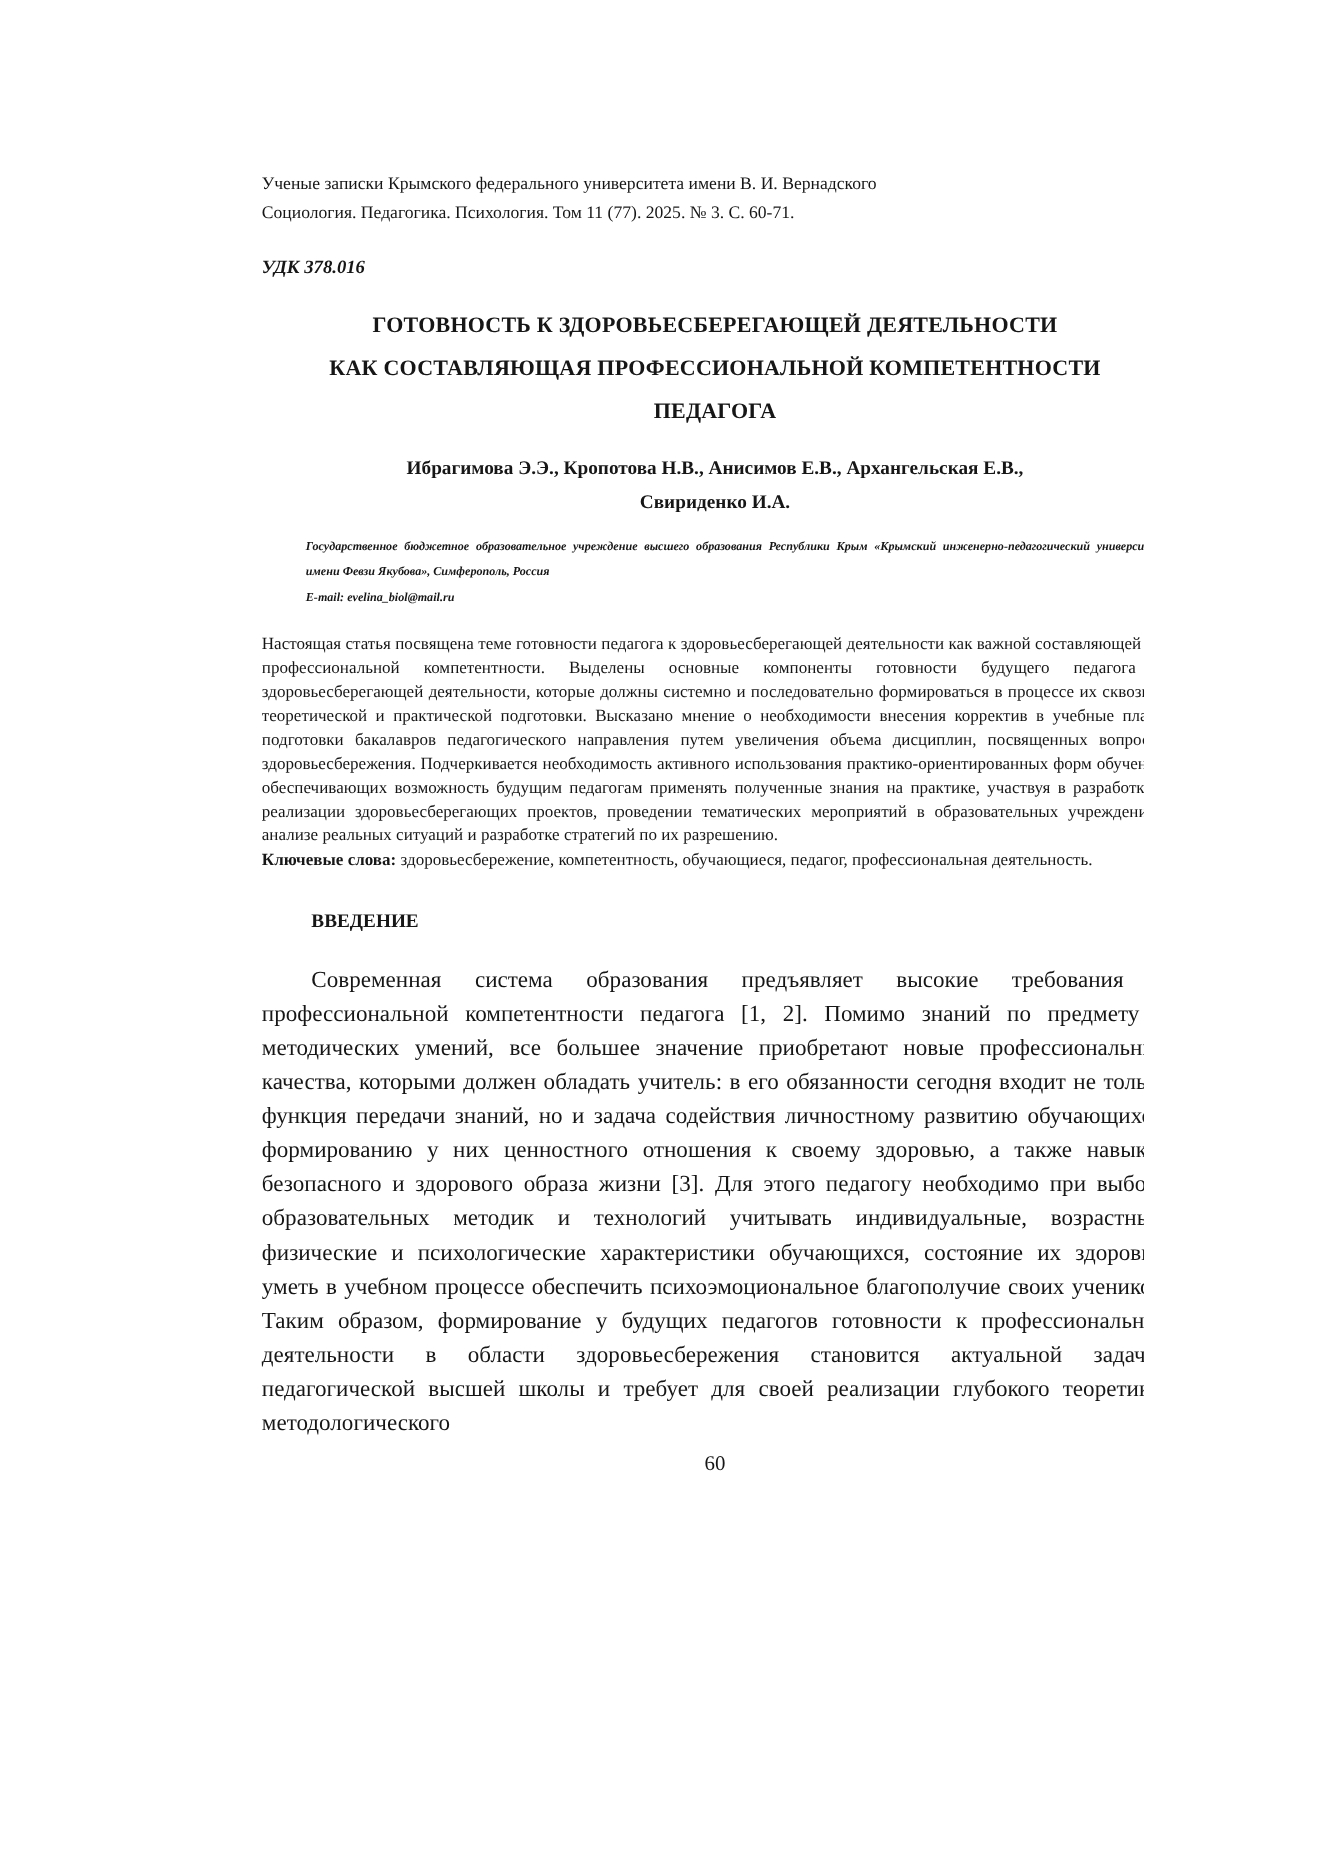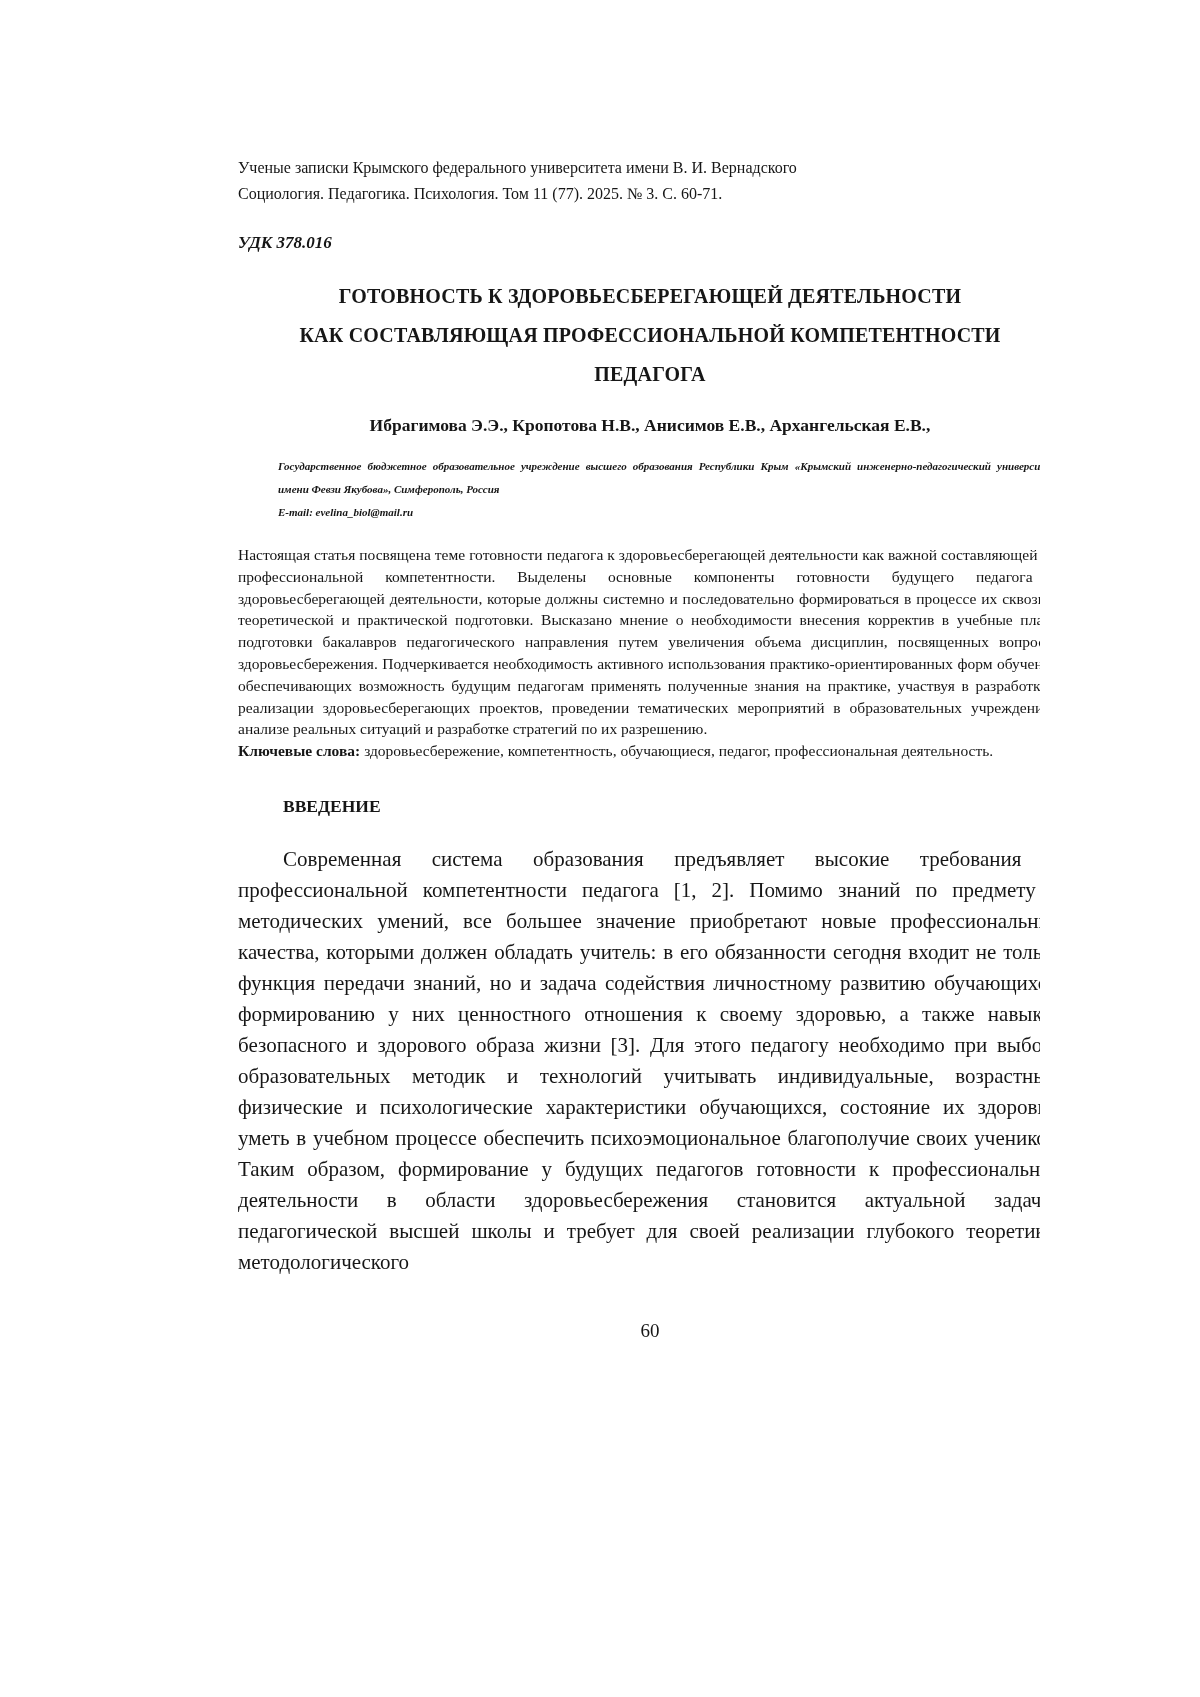--- a/index.html
+++ b/index.html
@@ -113,20 +113,21 @@
     <div class="udc">УДК 378.016</div>
 
     <div class="title">
       <div>ГОТОВНОСТЬ К ЗДОРОВЬЕСБЕРЕГАЮЩЕЙ ДЕЯТЕЛЬНОСТИ</div>
       <div>КАК СОСТАВЛЯЮЩАЯ ПРОФЕССИОНАЛЬНОЙ КОМПЕТЕНТНОСТИ</div>
       <div>ПЕДАГОГА</div>
     </div>
 
     <div class="authors">
       <div>Ибрагимова Э.Э., Кропотова Н.В., Анисимов Е.В., Архангельская Е.В.,</div>
+      <div>Свириденко И.А.</div>
     </div>
 
     <div class="affiliation">
       <p>Государственное бюджетное образовательное учреждение высшего образования Республики Крым «Крымский инженерно-педагогический университет имени Февзи Якубова», Симферополь, Россия</p>
       <p><span class="email-label">E-mail:</span> <span>evelina_biol@mail.ru</span></p>
     </div>
 
     <div class="abstract">Настоящая статья посвящена теме готовности педагога к здоровьесберегающей деятельности как важной составляющей его профессиональной компетентности. Выделены основные компоненты готовности будущего педагога к здоровьесберегающей деятельности, которые должны системно и последовательно формироваться в процессе их сквозной теоретической и практической подготовки. Высказано мнение о необходимости внесения корректив в учебные планы подготовки бакалавров педагогического направления путем увеличения объема дисциплин, посвященных вопросам здоровьесбережения. Подчеркивается необходимость активного использования практико-ориентированных форм обучения, обеспечивающих возможность будущим педагогам применять полученные знания на практике, участвуя в разработке и реализации здоровьесберегающих проектов, проведении тематических мероприятий в образовательных учреждениях, анализе реальных ситуаций и разработке стратегий по их разрешению.</div>
 
     <div class="keywords">

